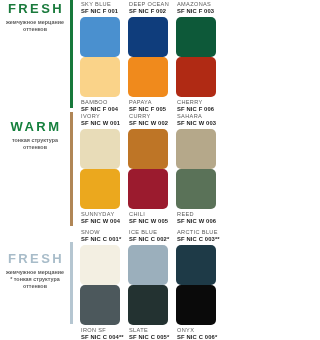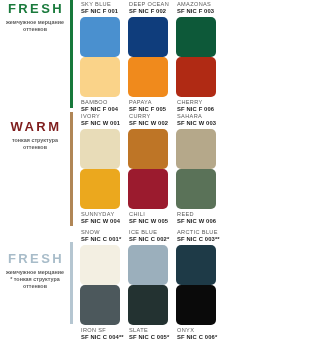--- a/index.html
+++ b/index.html
@@ -158,21 +158,21 @@
             <span class="code">SF NIC F 006</span>
           </div>
           <div class="swatch" style="background: rgb(176, 42, 20);"></div>
         </div>
       </div>
     </div>
   </div>
 
   <div class="section" id="section-warm">
     <div class="cat-col">
-      <div class="cat-title" style="color: #7f1d1d;">WARM</div>
+      <div class="cat-title" style="color: #15803d;">WARM</div>
       <div class="cat-sub">
         <span>тонкая структура</span><br>
         <span>оттенков</span>
       </div>
     </div>
     <div class="divider" style="background: rgb(176, 134, 86);"></div>
     <div class="grid-col">
       <div class="row row-top">
         <div class="cell">
           <div class="labels">

